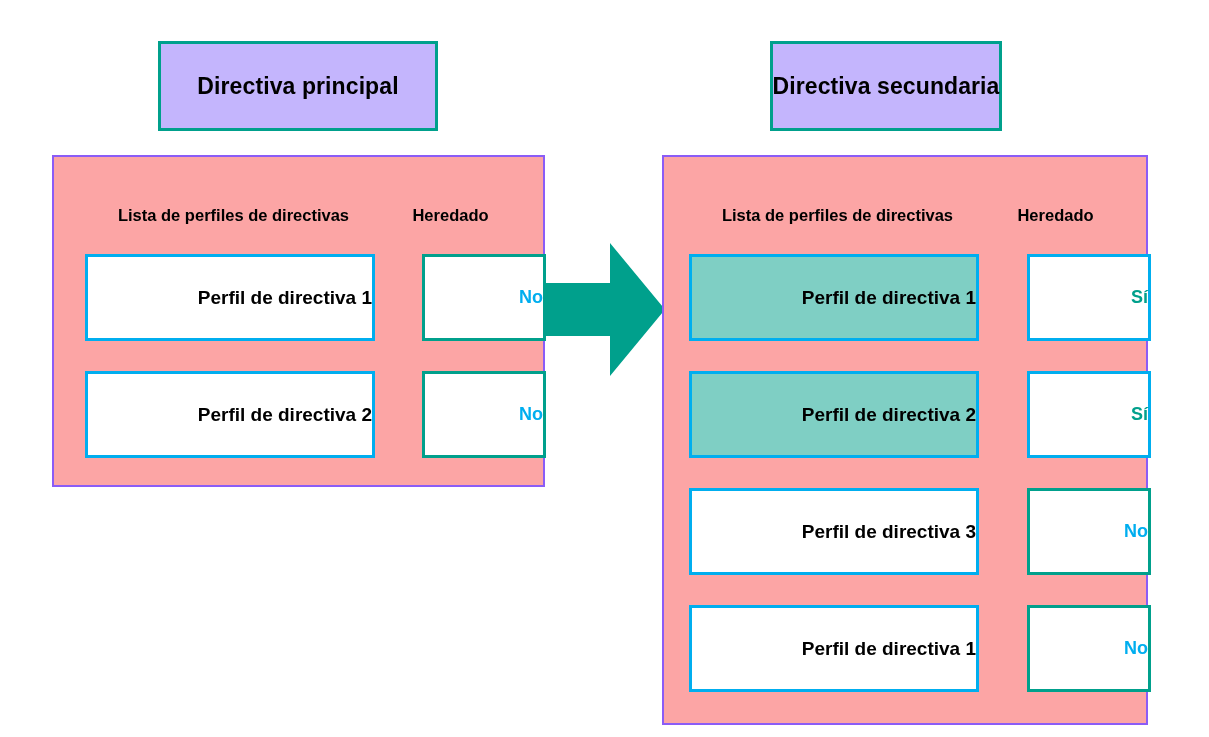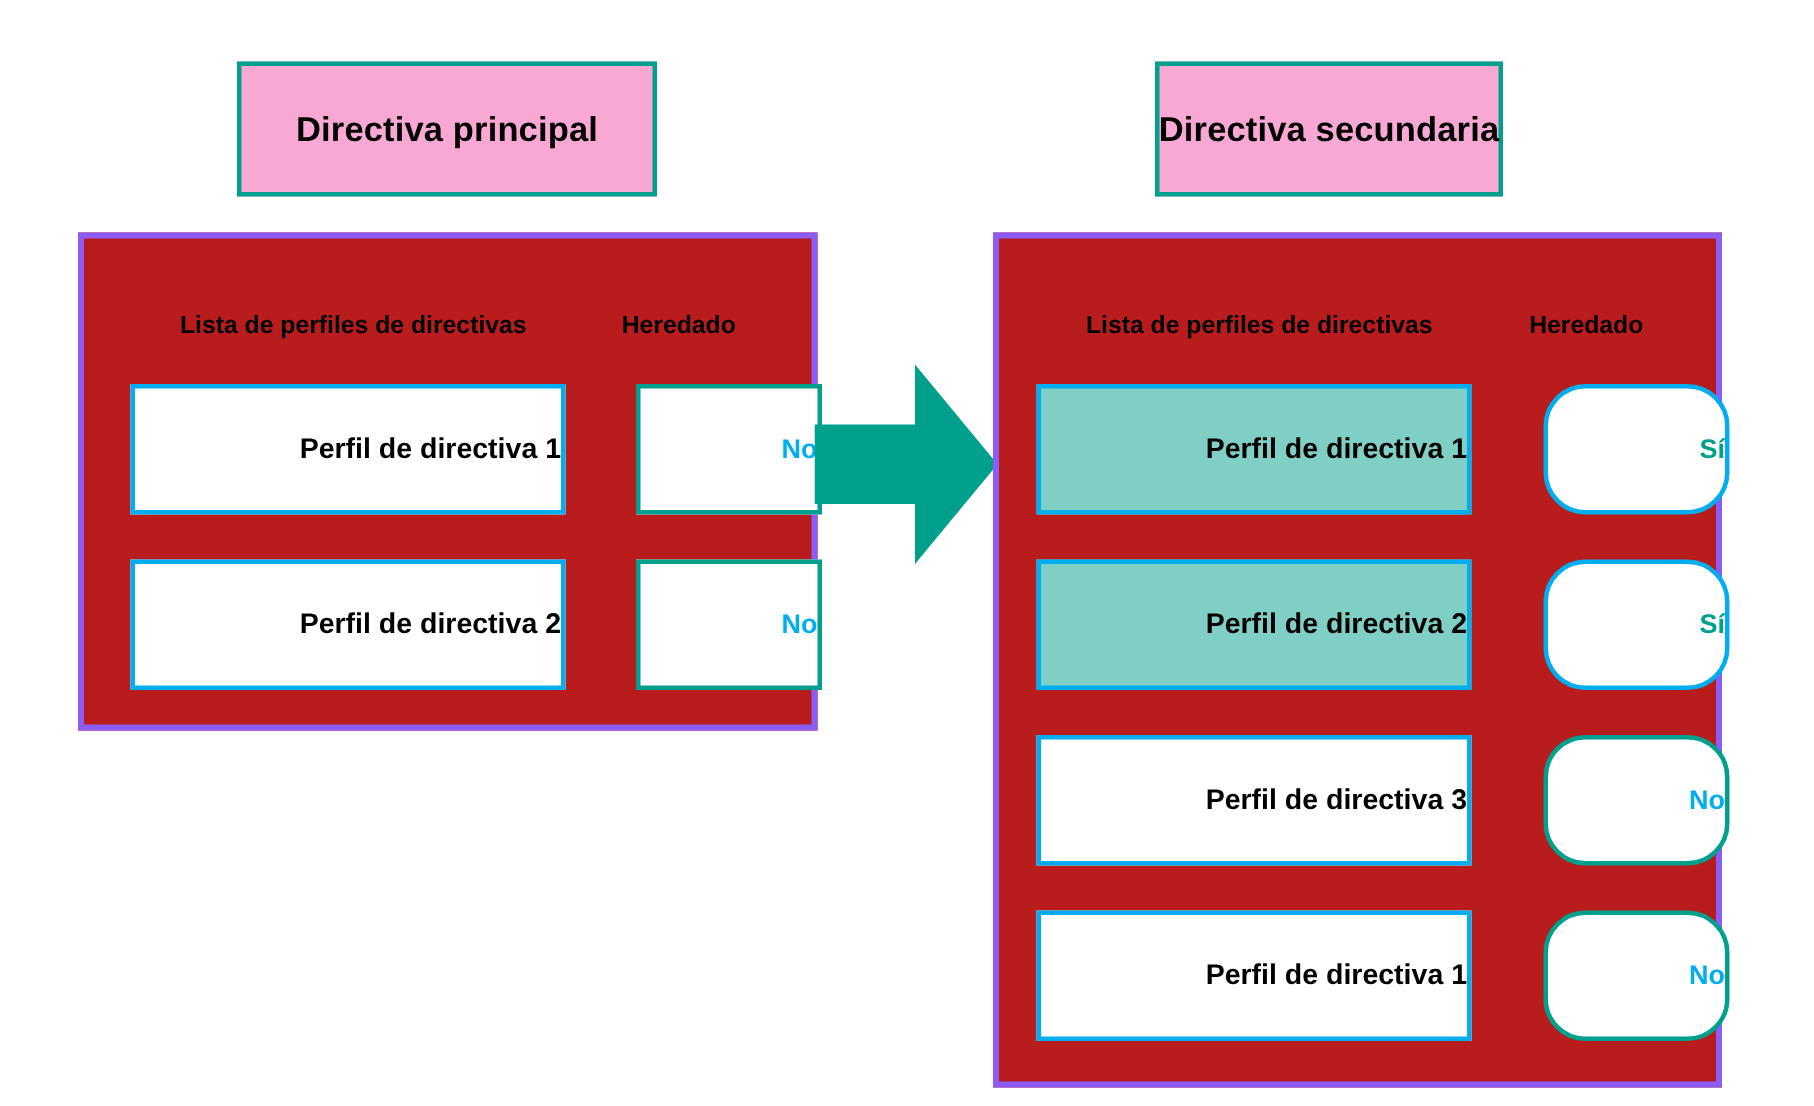--- a/index.html
+++ b/index.html
@@ -22,41 +22,41 @@
     top: 0;
     width: 1209px;
     height: 737px;
   }
 
   
   .title-box {
     position: absolute;
     box-sizing: border-box;
     border: 3px solid #00A08C;
-    background: #f9a8d4;
+    background: #c4b5fd;
     display: flex;
     align-items: center;
     justify-content: center;
   }
   .title-box .title-text {
     font-size: 23px;
     font-weight: bold;
     letter-spacing: 0.1px;
     color: #000000;
     white-space: nowrap;
   }
   #title-primary   { left: 158px; top: 41px;  width: 280px; height: 90px; }
   #title-secondary { left: 770px; top: 41px;  width: 232px; height: 90px; }
 
   
   .panel {
     position: absolute;
     box-sizing: border-box;
-    border: 4px solid #8b5cf6;
-    background: #b91c1c;
+    border: 2px solid #8b5cf6;
+    background: #fca5a5;
   }
   #panel-primary   { left: 52px;  top: 155px; width: 493px; height: 332px; }
   #panel-secondary { left: 662px; top: 155px; width: 486px; height: 570px; }
 
   
   .col-head {
     position: absolute;
     font-size: 16.5px;
     font-weight: bold;
     color: #000000;
@@ -107,21 +107,21 @@
   }
 
   
   .cell.inherit {
     right: 0;
     width: 124px;
     border: 3px solid #00A08C;
     margin-left: 31px;
   }
   #panel-primary .cell.inherit   { left: 306px; }
-  #panel-secondary .cell.inherit { left: 307px; border-radius: 28px; }
+  #panel-secondary .cell.inherit { left: 307px; }
 
   .cell.inherit .cell-text {
     font-size: 18px;
     font-weight: bold;
     white-space: nowrap;
   }
   
   .cell.inherit .cell-text { color: #00AEEF; }
   
   .cell.inherit.yes { border-color: #00AEEF; }

